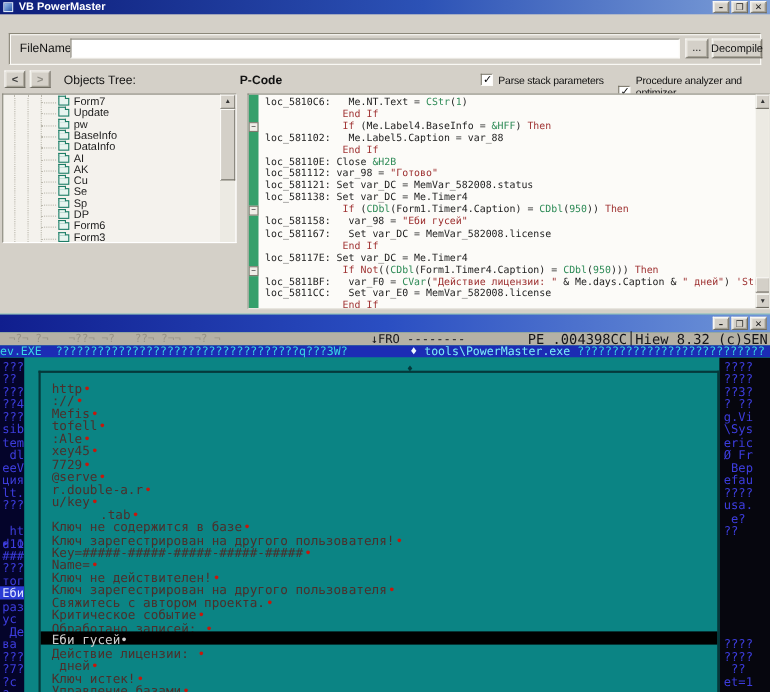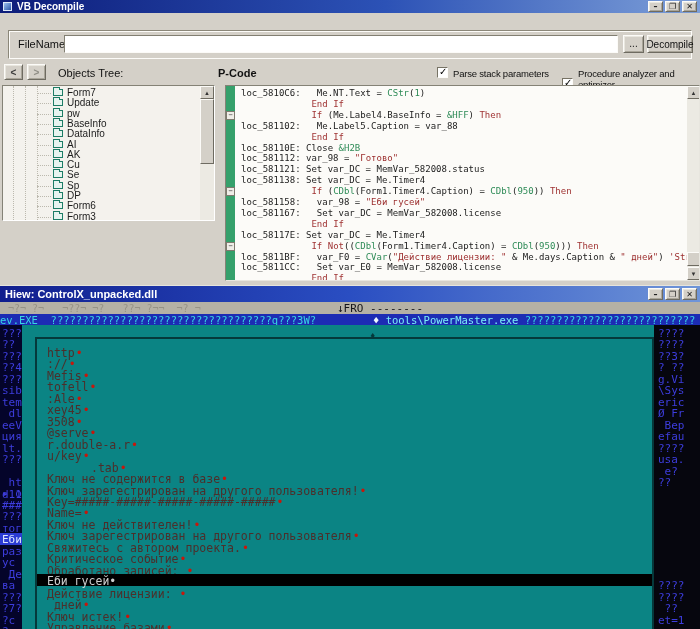--- a/index.html
+++ b/index.html
@@ -92,21 +92,21 @@
     border-radius:3px;display:flex;align-items:center;justify-content:center;
     font-size:14px;font-weight:bold;letter-spacing:.5px;color:#97939f}
 </style>
 </head>
 <body>
 
 <div id="screen">
 
   <div id="vb-titlebar" class="abs">
     <span id="vb-icon"></span>
-    <span>VB Decompile</span>
+    <span>VB PowerMaster</span>
     <span style="margin-left:auto;display:flex;gap:2px;padding-right:3px">
       <span class="winbtn raised">–</span>
       <span class="winbtn raised">❐</span>
       <span class="winbtn raised">✕</span>
     </span>
   </div>
 
 
   <div id="vb-group" class="abs"></div>
   <div id="vb-filename-label" class="abs">FileName:</div>
@@ -251,30 +251,30 @@
       </div>
     <div class="abs sb" style="left:461px;top:0;width:13px;height:194px">
       <div class="sb-btn" style="width:13px;height:13px">▲</div>
       <div class="sb-thumb abs" style="left:0;top:166px;width:13px;height:14px"></div>
       <div class="sb-btn abs" style="left:0;top:181px;width:13px;height:13px">▼</div>
     </div>
   </div>
 
   <div id="hiew" class="abs">
     <div id="hiew-titlebar">
-      <span>Hiew: ControlX_unpacked.dll</span>
       <span style="margin-left:auto;display:flex;gap:2px;padding-right:3px">
         <span class="winbtn raised" style="height:12px">–</span>
         <span class="winbtn raised" style="height:12px">❐</span>
         <span class="winbtn raised" style="height:12px">✕</span>
       </span>
     </div>
     <div id="hiew-status" class="mono">
       <span class="garble">¬?¬ ?¬   ¬??¬ ¬?   ??¬ ?¬¬  ¬? ¬</span>
       <span class="mode">↓FRO --------</span>
+      <span class="right">PE .004398CC│Hiew 8.32 (c)SEN</span>
     </div>
     <div id="hiew-pathrow" class="mono">
       <span class="cy">ev.EXE  ???????????????????????????????????q???3W?</span>
       <span class="cy">         </span>
       <span class="wh">♦</span>
       <span class="cyb"> tools\PowerMaster.exe</span>
       <span class="cy"> ???????????????????????????</span>
     </div>
     <div id="hiew-field">
       <div id="hiew-leftcol" class="mono">
@@ -338,21 +338,21 @@
       <div class="frame" style="left:35px;top:12px;width:2px;height:293px"></div>
       <div class="frame" style="left:652px;top:12px;width:2px;height:293px"></div>
       <div id="frame-diamond" class="mono">♦</div>
       <div id="hiew-strings" class="mono">
           <div class="str-row" style="top: 21px;"><span>http</span><span class="bullet">•</span></div>
           <div class="str-row" style="top: 32.46px;"><span>://</span><span class="bullet">•</span></div>
           <div class="str-row" style="top: 43.92px;"><span>Mefis</span><span class="bullet">•</span></div>
           <div class="str-row" style="top: 55.38px;"><span>tofell</span><span class="bullet">•</span></div>
           <div class="str-row" style="top: 66.84px;"><span>:Ale</span><span class="bullet">•</span></div>
           <div class="str-row" style="top: 78.3px;"><span>xey45</span><span class="bullet">•</span></div>
-          <div class="str-row" style="top: 89.76px;"><span>3508</span><span class="bullet">•</span></div>
+          <div class="str-row" style="top: 89.76px;"><span>7729</span><span class="bullet">•</span></div>
           <div class="str-row" style="top: 101.22px;"><span>@serve</span><span class="bullet">•</span></div>
           <div class="str-row" style="top: 112.68px;"><span>r.double-a.r</span><span class="bullet">•</span></div>
           <div class="str-row" style="top: 124.14px;"><span>u/key</span><span class="bullet">•</span></div>
           <div class="str-row" style="top: 135.6px; margin-left: 44px;"><span>.tab</span><span class="bullet">•</span></div>
           <div class="str-row" style="top: 147.06px;"><span>Ключ не содержится в базе</span><span class="bullet">•</span></div>
           <div class="str-row" style="top: 158.52px;"><span>Ключ зарегестрирован на другого пользователя!</span><span class="bullet">•</span></div>
           <div class="str-row" style="top: 169.98px;"><span>Key=#####-#####-#####-#####-#####</span><span class="bullet">•</span></div>
           <div class="str-row" style="top: 181.44px;"><span>Name=</span><span class="bullet">•</span></div>
           <div class="str-row" style="top: 192.9px;"><span>Ключ не действителен!</span><span class="bullet">•</span></div>
           <div class="str-row" style="top: 204.36px;"><span>Ключ зарегестрирован на другого пользователя</span><span class="bullet">•</span></div>

